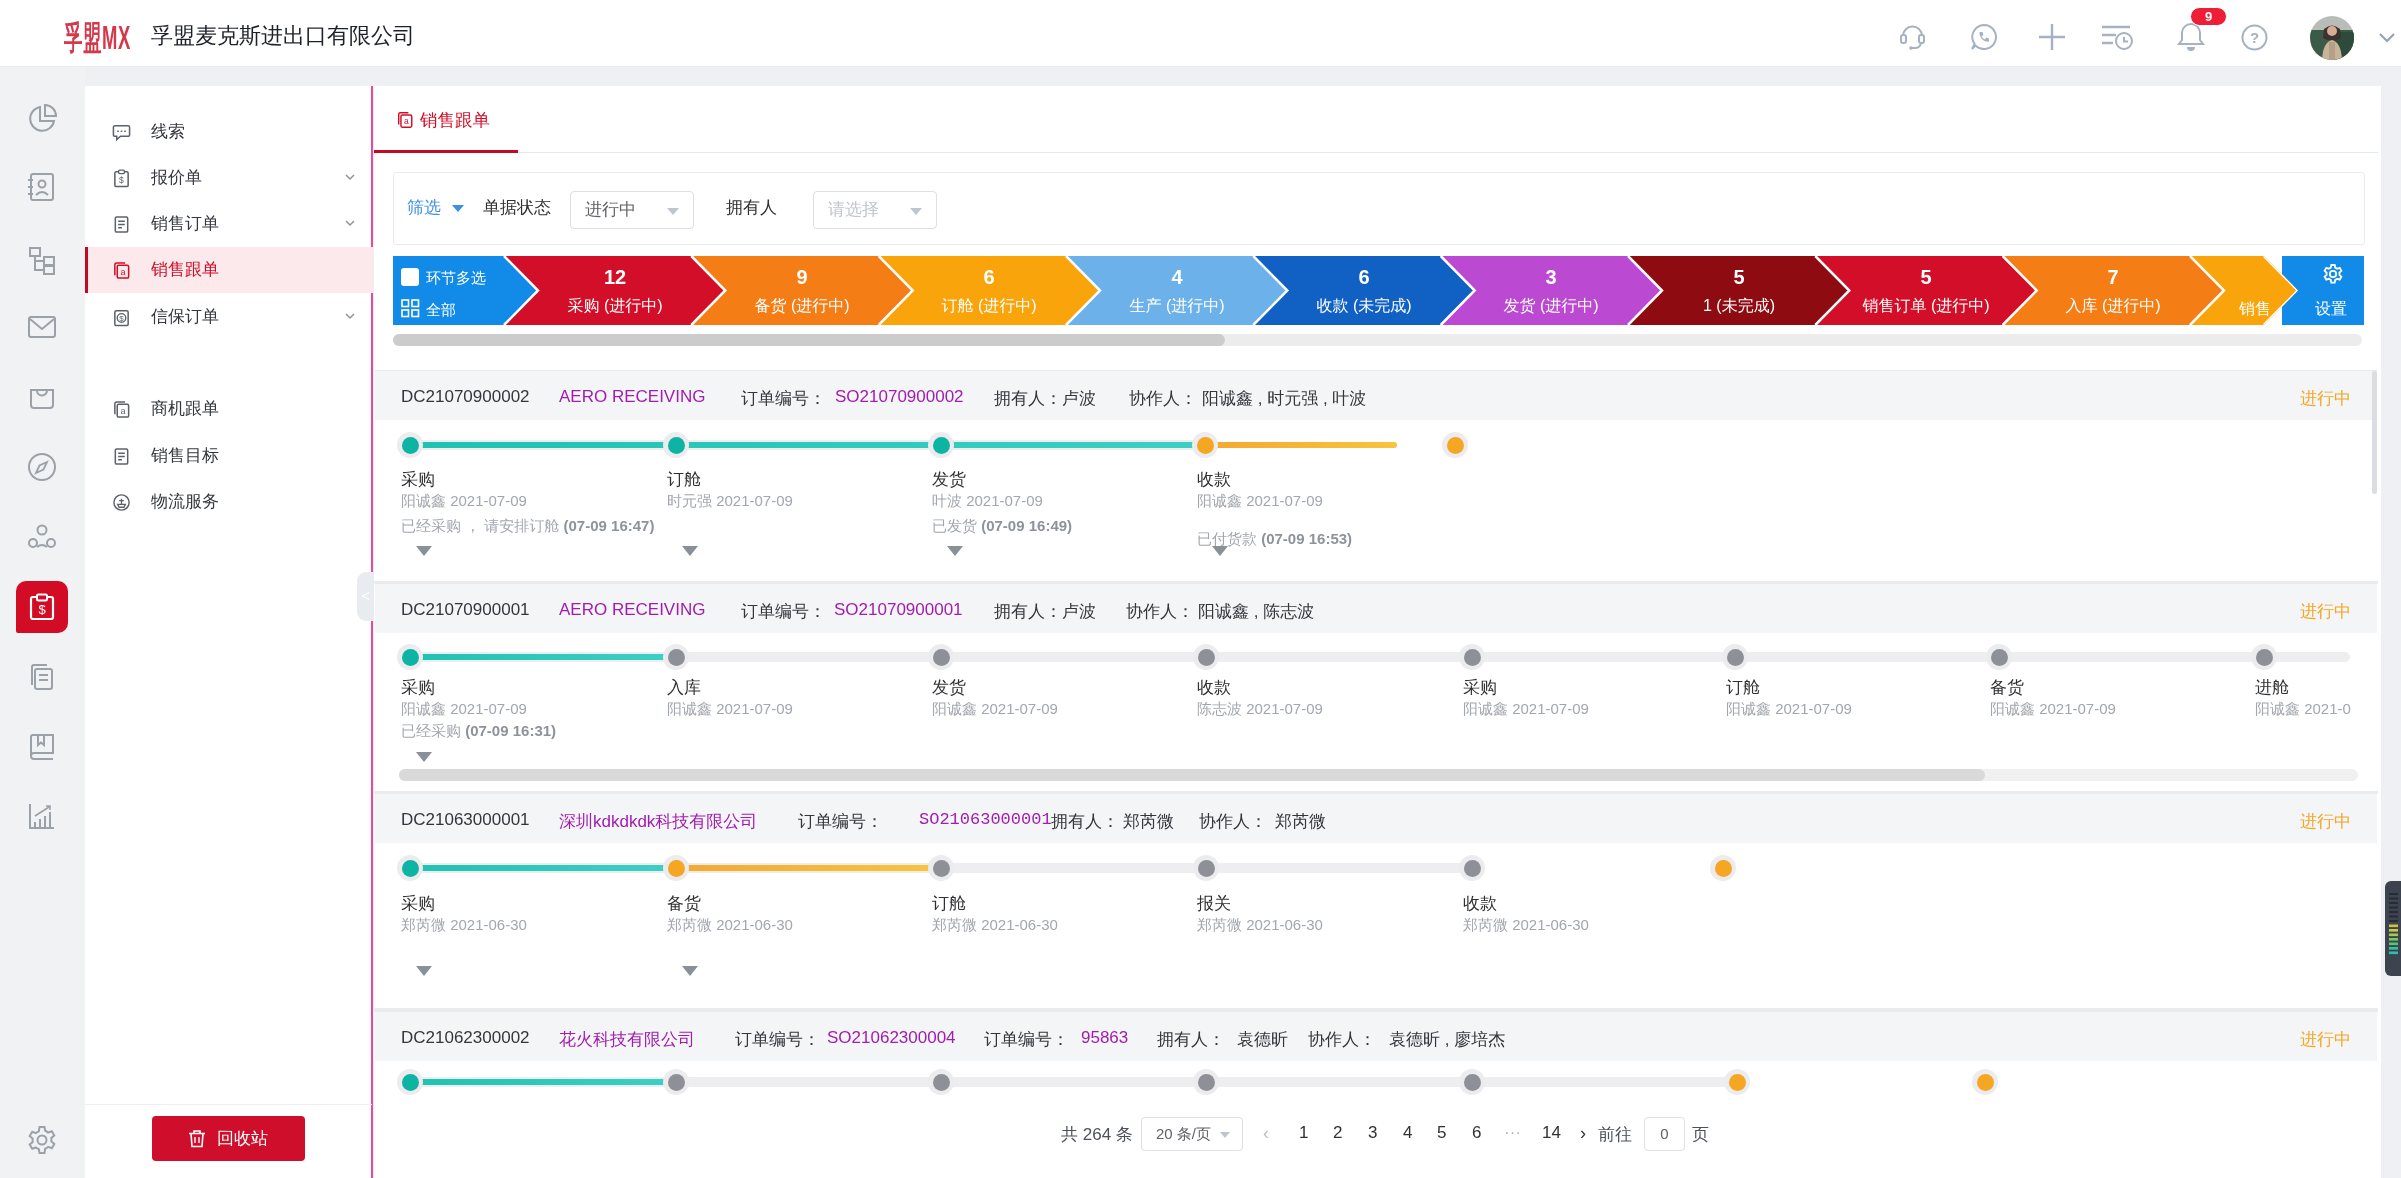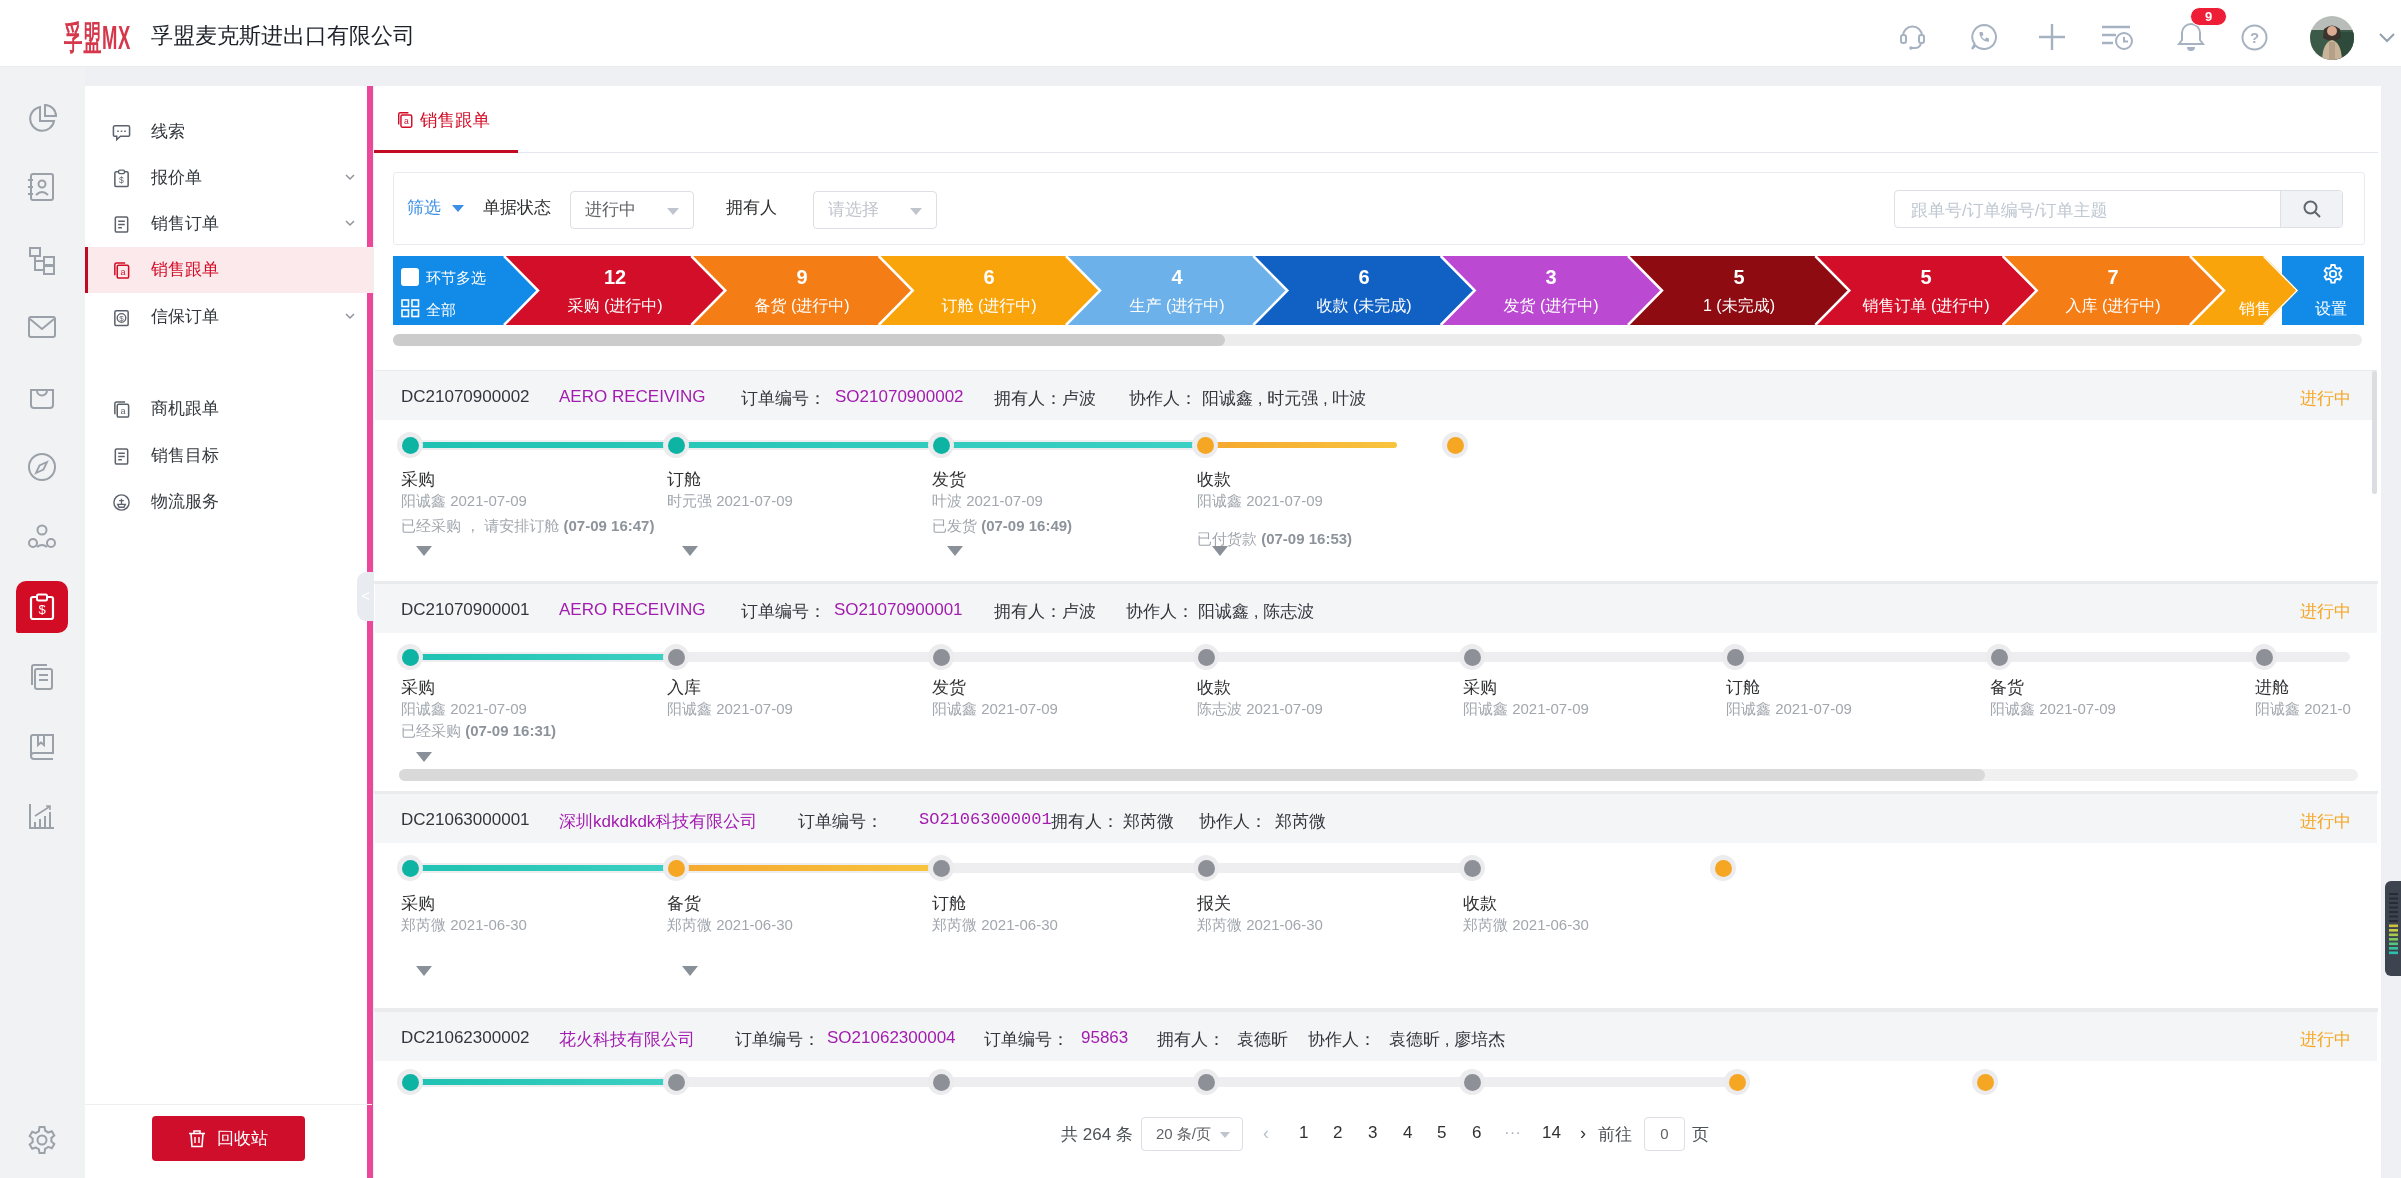--- a/index.html
+++ b/index.html
@@ -7,21 +7,21 @@
 
 #hdr{position:absolute;left:0;top:0;width:2401px;height:67px;background:#fff;border-bottom:1px solid #e9ebee;z-index:30;}
 #logo{position:absolute;left:64px;top:16px;font-size:33px;font-weight:bold;color:#d5374b;letter-spacing:1px;}
 #coname{position:absolute;left:151px;top:21px;font-size:22px;color:#1d2129;}
 .hic{position:absolute;top:22px;}
 
 #rail{position:absolute;left:0;top:67px;width:85px;height:1111px;background:#f1f2f4;z-index:25;}
 .ric{position:absolute;left:27px;}
 #railact{position:absolute;left:16px;top:514px;width:52px;height:52px;background:#d30c26;border-radius:10px 10px 10px 2px;}
 
-#menu{position:absolute;left:85px;top:86px;width:288px;height:1092px;background:#fff;border-right:6px solid #ec4899;z-index:24;}
+#menu{position:absolute;left:85px;top:86px;width:288px;height:1092px;background:#fff;border-right:2px solid #ec4899;z-index:24;}
 .mi{position:absolute;left:0;width:288px;height:46px;line-height:46px;font-size:17px;color:#34383e;}
 .mi .lbl{position:absolute;left:66px;top:0;}
 .mi svg{position:absolute;left:27px;top:14px;}
 .mi .chev{position:absolute;left:258px;top:15px;}
 #miact{background:#fbe9ec;color:#d30c26;border-left:3px solid #c00b22;}
 #miact .lbl{left:63px;}
 #miact svg{left:24px;}
 #recyc{position:absolute;left:67px;top:1030px;width:153px;height:45px;background:#cf0e2c;border-radius:4px;color:#fff;font-size:17px;text-align:center;line-height:45px;}
 #menusep{position:absolute;left:0px;top:1018px;width:287px;border-top:1px solid #efefef;}
 #collapse{position:absolute;left:357px;top:572px;width:17px;height:49px;background:#e8ecf0;border-radius:9px 0 0 9px;z-index:26;color:#fff;font-size:14px;text-align:center;line-height:49px;}
@@ -280,29 +280,20 @@
       <div id="tabline"></div>
     </div>
   <div id="fcard">
     <span class="ftxt" style="left:13px;color:#3a8ee6;">筛选</span>
     <span class="caret" style="left:58px;top:32px;border-top-color:#3a8ee6;"></span>
     <span class="ftxt" style="left:89px;">单据状态</span>
     <div class="fsel" style="left:176px;width:124px;">进行中<span class="caret" style="left:96px;"></span></div>
     <span class="ftxt" style="left:332px;">拥有人</span>
     <div class="fsel" style="left:419px;width:124px;color:#c0c4cc;">请选择<span class="caret" style="left:96px;"></span></div>
   </div>
-  <div id="search">
-      <span class="ph">跟单号/订单编号/订单主题</span>
-      <div class="btn">
-        <svg style="position:absolute;right:20px;top:8px;" width="20" height="20" viewBox="0 0 20 20">
-          <circle cx="8.5" cy="8.5" r="6" fill="none" stroke="#5f6670" stroke-width="2"></circle>
-          <path d="M13 13 l5 5" stroke="#5f6670" stroke-width="2"></path>
-        </svg>
-      </div>
-    </div>
   <div id="strip"><svg width="1971" height="69" viewBox="0 0 1971 69">
     <g font-family="Liberation Sans,sans-serif">
     <rect x="1889" y="0" width="82" height="69" fill="#118ae8"></rect>
     <g fill="#ffffff" text-anchor="middle">
             <text x="1938" y="58" font-size="16">设置</text>
           </g>
     <g transform="translate(1929,8)">
             <path d="M9.3 1h3.4l.5 2.6a7 7 0 0 1 2 1.2l2.5-.9 1.7 3-2 1.7a7 7 0 0 1 0 2.4l2 1.7-1.7 3-2.5-.9a7 7 0 0 1-2 1.2l-.5 2.6H9.3l-.5-2.6a7 7 0 0 1-2-1.2l-2.5.9-1.7-3 2-1.7a7 7 0 0 1 0-2.4l-2-1.7 1.7-3 2.5.9a7 7 0 0 1 2-1.2z" fill="none" stroke="#fff" stroke-width="1.8"></path>
             <circle cx="11" cy="10" r="3.2" fill="none" stroke="#fff" stroke-width="1.8"></circle>
           </g>

